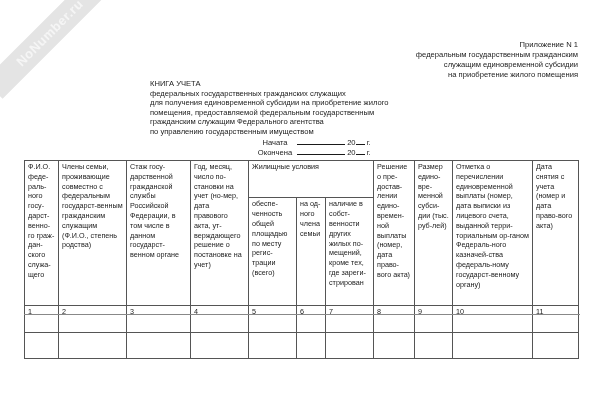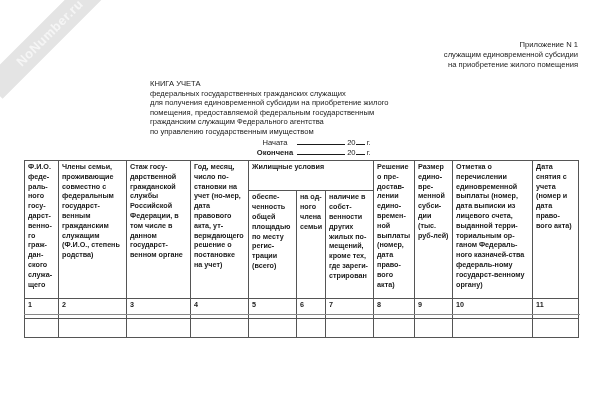--- a/index.html
+++ b/index.html
@@ -11,53 +11,54 @@
                transform-origin:center; letter-spacing:0.5px; }
   .appendix { position:absolute; right:22px; top:16px; text-align:right;
               font-size:7.6px; line-height:10px;margin-top:24px; }
   .title-block { position:absolute; left:150px; width:300px; top:79px; text-align:left;
                  font-size:7.6px; line-height:9.6px; }
   .dates { position:absolute; left:253px; top:138px; font-size:7.6px; line-height:10px;text-align:center; }
   .dates .row { white-space:nowrap; }
   .blank { display:inline-block; border-bottom:1px solid #1a1a1a; vertical-align:baseline; height:6px; }
   table.ledger { position:absolute; left:24px; top:160px; border-collapse:collapse;
                  font-size:7.2px; line-height:9.8px; }
-  table.ledger td { border:1px solid #555; vertical-align:top; padding:1px 3px 9px 3px;font-weight:bold; }
+  table.ledger td { border:1px solid #555; vertical-align:top; padding:1px 3px 16px 3px; }
   table.ledger td.num { height:9px; line-height:9px; }
   table.ledger td.empty { height:8px; }
   .hr { position:absolute; left:24px; top:314px; width:556px; height:1px; background:#888; }
 </style>
 </head>
 <body>
 
 <div class="watermark">NoNumber.ru</div>
 
 <div class="appendix">
   <div>Приложение N 1</div>
+  <div>федеральным государственным гражданским</div>
   <div>служащим единовременной субсидии</div>
   <div>на приобретение жилого помещения</div>
 </div>
 
 <div class="title-block">
   <div>КНИГА УЧЕТА</div>
   <div>федеральных государственных гражданских служащих</div>
   <div>для получения единовременной субсидии на приобретение жилого</div>
   <div>помещения, предоставляемой федеральным государственным</div>
   <div>гражданским служащим Федерального агентства</div>
   <div>по управлению государственным имуществом</div>
 </div>
 
 <div class="dates">
   <div class="row">
     <span style="display:inline-block;width:44px;">Начата</span><span class="blank" style="width:48px;"></span>
     <span>20</span><span class="blank" style="width:9px;"></span>
     <span>г.</span>
   </div>
   <div class="row">
-    <span style="display:inline-block;width:44px;font-weight:bold;">Окончена</span><span class="blank" style="width:48px;"></span>
+    <span style="display:inline-block;width:44px;">Окончена</span><span class="blank" style="width:48px;"></span>
     <span>20</span><span class="blank" style="width:9px;"></span>
     <span>г.</span>
   </div>
 </div>
 
 <table class="ledger">
   <colgroup>
     <col style="width:34px">
       <col style="width:68px">
       <col style="width:64px">

